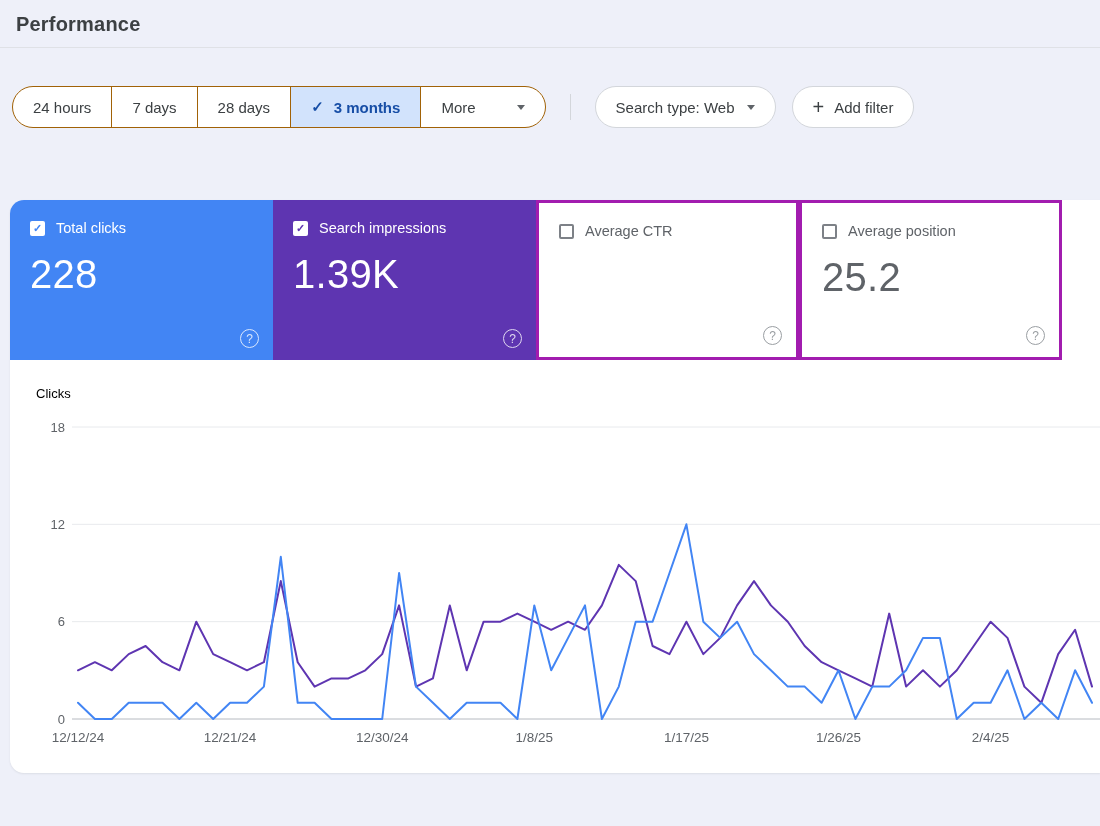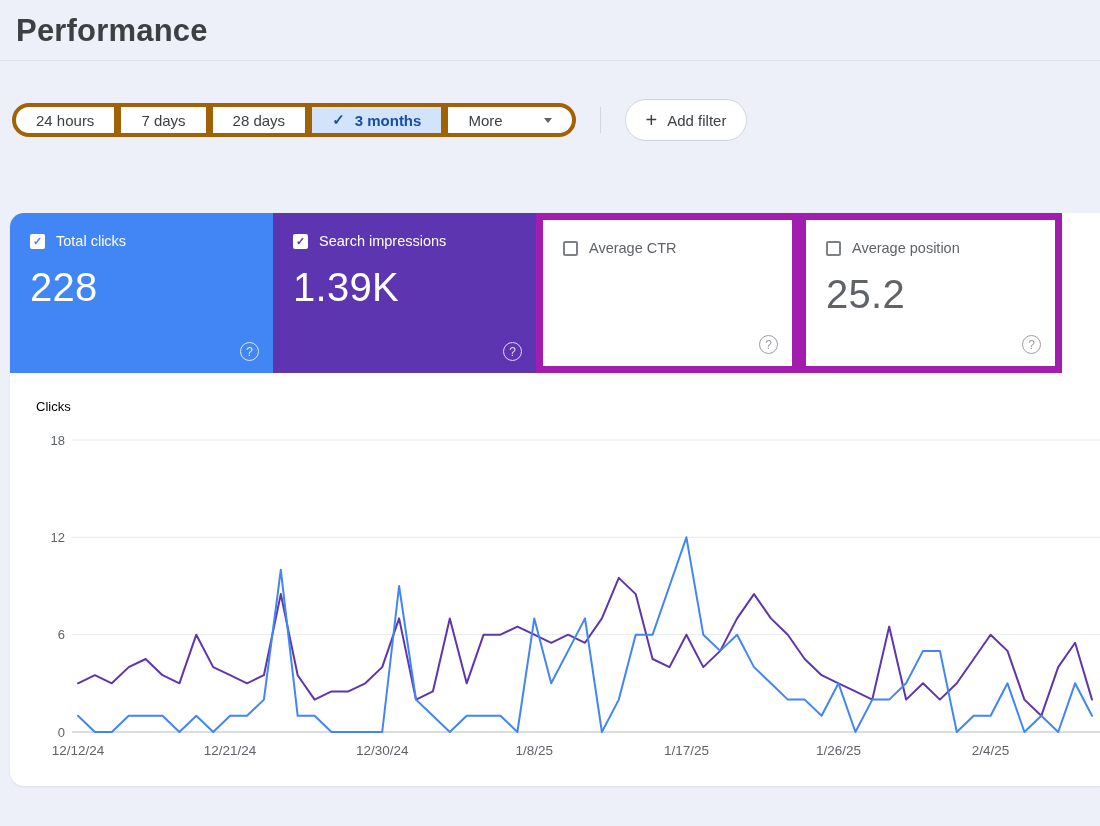--- a/index.html
+++ b/index.html
@@ -6,28 +6,28 @@
   body {
     margin: 0;
     width: 1100px;
     height: 826px;
     background: #eef0f9;
     font-family: "Liberation Sans", sans-serif;
     color: #202124;
     overflow: hidden;
   }
   .header { padding: 13px 16px 11px; }
-  .page-title { font-size: 31px; font-weight: 700; color: #3c4043; letter-spacing: .2px; }
+  .page-title { font-size: 20px; font-weight: 700; color: #3c4043; letter-spacing: .2px; }
   .divider-h { height: 1px; background: #dfe1e6; width: 100%; }
 
   .toolbar { display: flex; align-items: center; padding: 38px 12px 0 12px; }
   .segmented { display: flex; }
   .chip {
-    height: 34px; display: flex; align-items: center; padding: 0 20px;
-    background: #ffffff; border: 4px solid #a16207; margin-left: -1px;
+    height: 42px; display: flex; align-items: center; padding: 0 20px;
+    background: #ffffff; border: 1px solid #a16207; margin-left: -1px;
     font-size: 15px; color: #3c4043; cursor: pointer; white-space: nowrap;
   }
   .chip:first-child { border-radius: 21px 0 0 21px; margin-left: 0; }
   .chip:last-child { border-radius: 0 21px 21px 0; gap: 29px; }
   .chip--selected { background: #d2e3fc; color: #174ea6; font-weight: 700; }
   .check-icon { margin-right: 10px; font-size: 15px; color: #174ea6; }
   .caret-icon {
     width: 0; height: 0; border-left: 4.5px solid transparent;
     border-right: 4.5px solid transparent; border-top: 5px solid #5f6368;
     margin-left: 12px; display: inline-block;
@@ -43,21 +43,21 @@
 
   .panel {
     margin: 72px 0 16px 10px; width: 1090px; background: #ffffff;
     border-radius: 14px 0 0 14px; box-shadow: 0 1px 2px rgba(60,64,67,.10);
     padding-bottom: 18px;
   }
   .cards { display: flex; }
   .card { width: 263px; height: 160px; padding: 20px 20px; position: relative; cursor: pointer; }
   .card--clicks { background: #4285f4; color: #ffffff; border-radius: 14px 0 0 0; }
   .card--impressions { background: #5e35b1; color: #ffffff; }
-  .card--plain { background: #ffffff; color: #5f6368; border: 7px solid #a21caf; }
+  .card--plain { background: #ffffff; color: #5f6368; border: 3px solid #a21caf; }
   .card-head { display: flex; align-items: center; gap: 11px; font-size: 14.5px; }
   .checkbox { width: 15px; height: 15px; border-radius: 2px; position: relative; flex-shrink: 0; }
   .checkbox--checked { background: #ffffff; }
   .checkbox--checked::after {
     content: "\2713"; position: absolute; inset: 0; display: flex;
     align-items: center; justify-content: center; font-size: 11px; font-weight: 700;
   }
   .card--clicks .checkbox--checked::after { color: #4285f4; }
   .card--impressions .checkbox--checked::after { color: #5e35b1; }
   .checkbox--empty { border: 2px solid #7d8187; background: transparent; }
@@ -96,20 +96,24 @@
     <div class="chip chip--selected">
       <span class="check-icon">✓</span>
       <span>3 months</span>
     </div>
     <div class="chip">
       <span>More</span>
       <span class="caret-icon"></span>
     </div>
   </div>
   <div class="v-sep"></div>
+  <div class="pill">
+    <span>Search type: Web</span>
+    <span class="caret-icon"></span>
+  </div>
   <div class="pill">
     <span class="plus-icon">+</span>
     <span>Add filter</span>
   </div>
 </div>
 
 <div class="panel">
   <div class="cards">
     <div class="card card--clicks">
       <div class="card-head">

